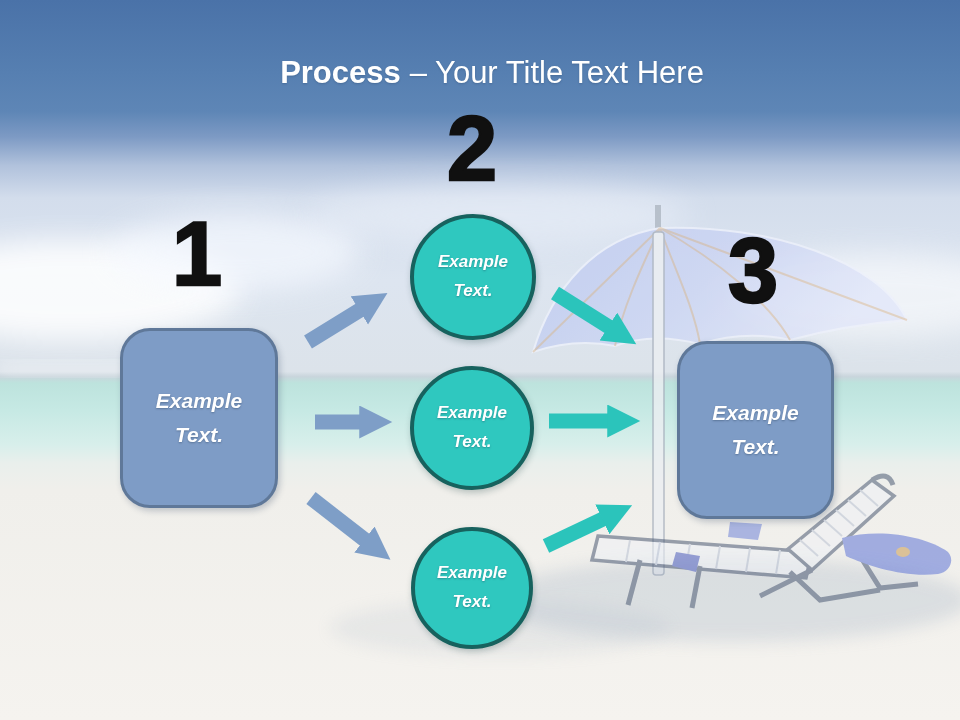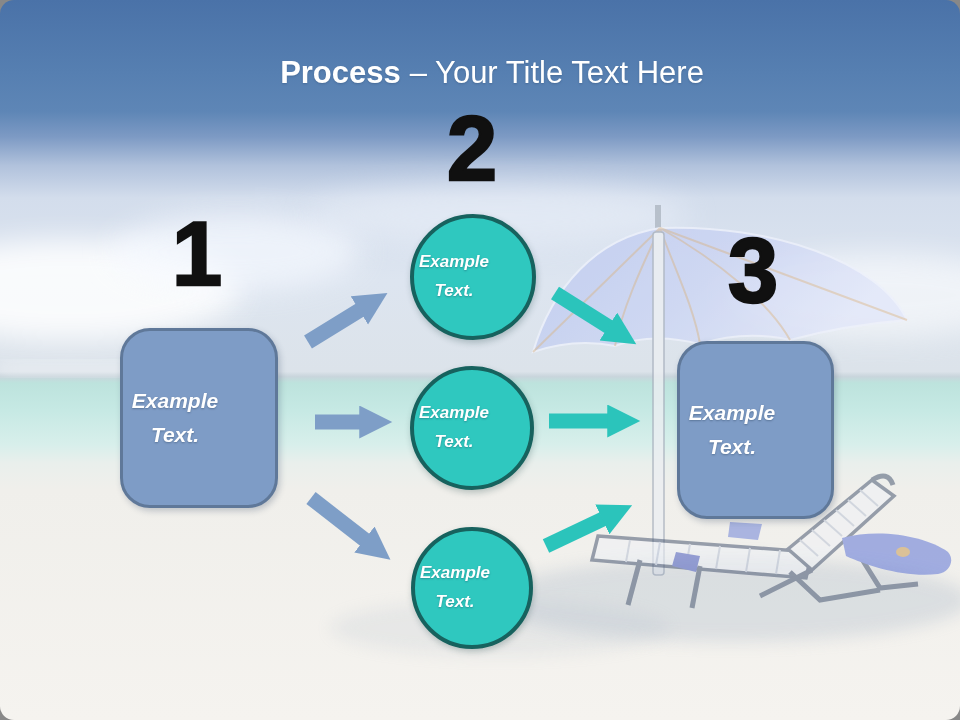--- a/index.html
+++ b/index.html
@@ -15,21 +15,20 @@
       #d3ddec 27.5%,
       #dde5f0 39%,
       #dce3ea 51.6%,
       #c9d5dc 52.3%,
       #bde3dd 53.2%,
       #c6e9e4 57%,
       #d8efeb 61.8%,
       #e9efec 64.3%,
       #f0efeb 68%,
       #f5f3ef 100%);
-    border-radius:14px;
   }
   .layer{position:absolute;left:0;top:0;width:960px;height:720px;}
   .scene{z-index:1;pointer-events:none;}
   .arrows{z-index:2;pointer-events:none;}
   .title{
     position:absolute;z-index:4;top:54px;left:0;right:0;
     text-align:center;color:#ffffff;font-size:31px;line-height:1.2;
     transform:translateX(12px);
     text-shadow:0 1px 2px rgba(30,50,80,.25);
   }
@@ -38,21 +37,21 @@
   .num{
     position:absolute;z-index:3;transform:translate(-50%,-50%);
     font-size:90px;font-weight:bold;line-height:1;color:#101010;
     -webkit-text-stroke:2.5px #101010;
   }
   .num1{left:197px;top:254px;}
   .num2{left:472px;top:149px;}
   .num3{left:753px;top:271px;}
   .node{
     position:absolute;z-index:3;box-sizing:border-box;
-    display:flex;align-items:center;justify-content:flex-start;text-align:center;
+    display:flex;align-items:center;justify-content:center;text-align:center;
     color:#ffffff;font-weight:bold;font-style:italic;
     text-shadow:0 1px 2px rgba(25,45,70,.35);
   }
   .box{
     background:#7e9cc6;border:3px solid #5f7899;border-radius:30px;
     font-size:21px;line-height:1.6;
     box-shadow:2px 3px 6px rgba(40,60,90,.25);
   }
   .box-left{left:120px;top:328px;width:158px;height:180px;}
   .box-right{left:677px;top:341px;width:157px;height:178px;}

